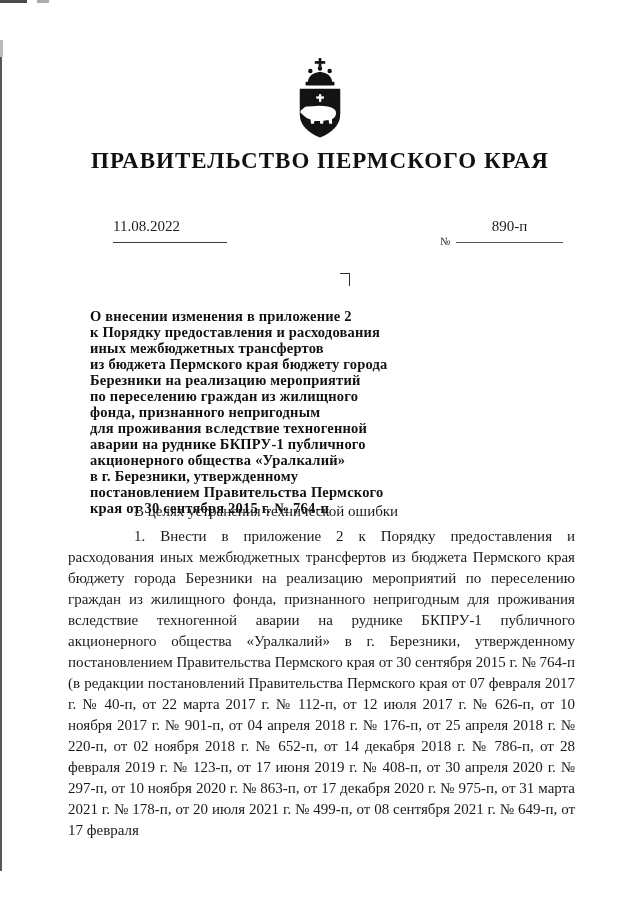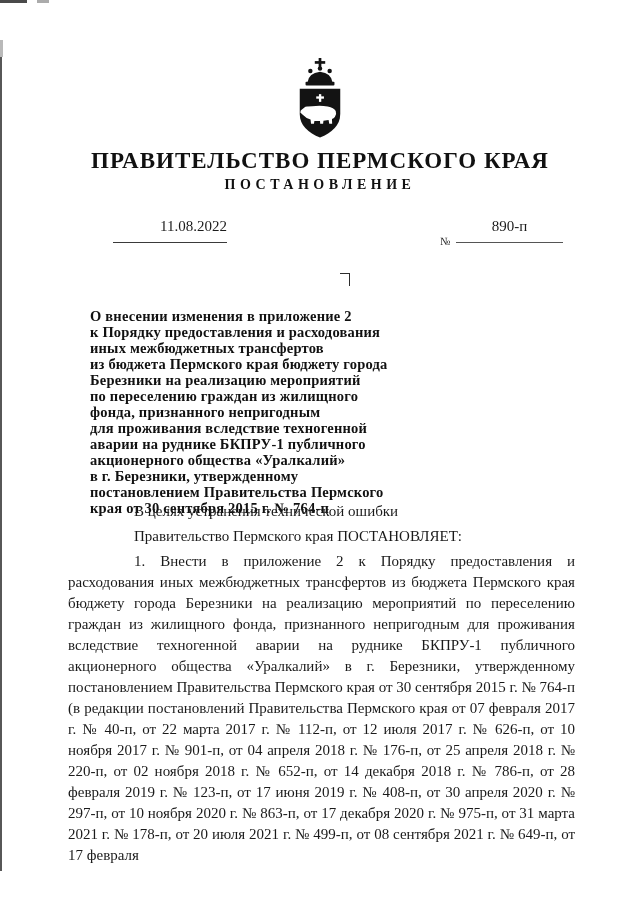--- a/index.html
+++ b/index.html
@@ -29,21 +29,21 @@
     white-space: nowrap;
   }
   .doc-type {
     position: absolute; left: 0; top: 177px; width: 640px;
     text-align: center; font-weight: bold; font-size: 14px;
     letter-spacing: 4.5px; color: #111;
   }
 
   .date-field {
     position: absolute; left: 113px; top: 218px; width: 114px; height: 24px;
-    text-align: right; font-size: 15px;
+    text-align: left; font-size: 15px;
     border-bottom: 1.6px solid #3a3a3a;
   }
   .number-sign {
     position: absolute; left: 440px; top: 235px;
     font-size: 11px; color: #222;
   }
   .number-field {
     position: absolute; left: 456px; top: 218px; width: 107px; height: 24px;
     text-align: center; font-size: 15px;
     border-bottom: 1.2px solid #555;
@@ -95,21 +95,20 @@
       <path d="M9 32 H51 V58 C51 70 42 77.5 30 82.5 C18 77.5 9 70 9 58 Z" fill="#131313"></path>
 
       <rect x="28.9" y="37.5" width="2.4" height="8" fill="#ffffff"></rect>
       <rect x="26.1" y="39.8" width="8" height="2.4" fill="#ffffff"></rect>
 
       <path d="M10 54.5 L13.5 51.5 Q15 50 17.5 50.3 L22 50 Q30 48.8 38 50.2 Q44.5 51.4 46.3 55 Q47.6 58.3 45.4 61.2 Q44.2 62.6 42.4 63.3 L42.6 68.3 L39.6 68.3 L38.9 64.4 L33.6 65.2 L33.2 68.3 L30.2 68.3 L30 65.4 L24.2 65.3 L23.7 68.3 L20.7 68.3 L20.2 63.8 Q15.8 63 13.4 60 L11.8 58.6 L9.6 56.6 Z" fill="#ffffff"></path>
     </svg>
   </div>
 
   <div class="org-name">ПРАВИТЕЛЬСТВО ПЕРМСКОГО КРАЯ</div>
-  <div class="doc-type">ПОСТАНОВЛЕНИЕ</div>
 
   <div class="date-field">
     <span>11.08.2022</span>
   </div>
   <span class="number-sign">№</span>
   <div class="number-field">
     <span>890-п</span>
   </div>
 
   <div class="doc-title">О внесении изменения в приложение 2
@@ -122,17 +121,16 @@
 для проживания вследствие техногенной
 аварии на руднике БКПРУ-1 публичного
 акционерного общества «Уралкалий»
 в г. Березники, утвержденному
 постановлением Правительства Пермского
 края от 30 сентября 2015 г. № 764-п</div>
   <span class="corner-mark"></span>
 
   <div class="doc-body">
     <p>В целях устранения технической ошибки</p>
-    <p>Правительство Пермского края ПОСТАНОВЛЯЕТ:</p>
     <p class="justified">1. Внести в приложение 2 к Порядку предоставления и расходования иных межбюджетных трансфертов из бюджета Пермского края бюджету города Березники на реализацию мероприятий по переселению граждан из жилищного фонда, признанного непригодным для проживания вследствие техногенной аварии на руднике БКПРУ-1 публичного акционерного общества «Уралкалий» в г. Березники, утвержденному постановлением Правительства Пермского края от 30 сентября 2015 г. № 764-п (в редакции постановлений Правительства Пермского края от 07 февраля 2017 г. № 40-п, от 22 марта 2017 г. № 112-п, от 12 июля 2017 г. № 626-п, от 10 ноября 2017 г. № 901-п, от 04 апреля 2018 г. № 176-п, от 25 апреля 2018 г. № 220-п, от 02 ноября 2018 г. № 652-п, от 14 декабря 2018 г. № 786-п, от 28 февраля 2019 г. № 123-п, от 17 июня 2019 г. № 408-п, от 30 апреля 2020 г. № 297-п, от 10 ноября 2020 г. № 863-п, от 17 декабря 2020 г. № 975-п, от 31 марта 2021 г. № 178-п, от 20 июля 2021 г. № 499-п, от 08 сентября 2021 г. № 649-п, от 17 февраля</p>
   </div>
 
 </div>
 
 </body></html>

